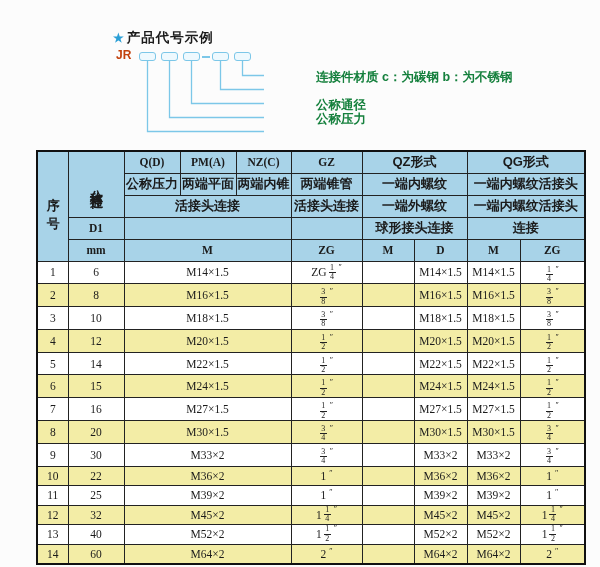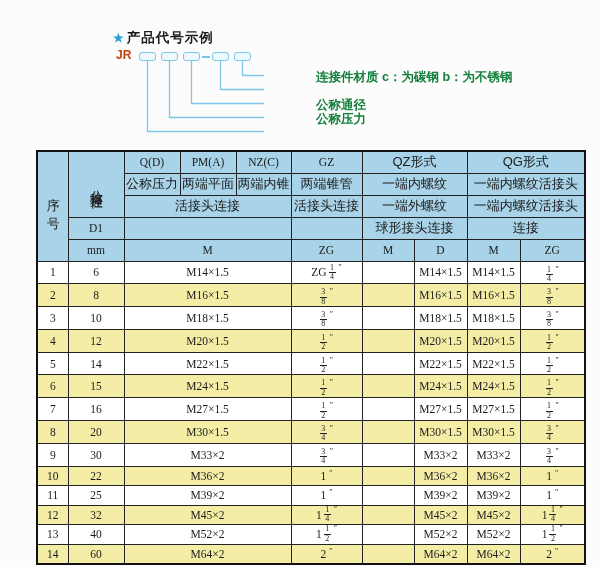--- a/index.html
+++ b/index.html
@@ -42,21 +42,21 @@
     border:2px solid #111;
   }
   th,td{
     border:1px solid #222;
     text-align:center;vertical-align:middle;
     padding:0 1px;overflow:hidden;
   }
   thead th{
     background:var(--blue);
     height:22px;
-    font-weight:normal;
+    font-weight:bold;
     font-size:11px;
   }
   tbody td{height:19.5px;font-size:11px;background:#fff;}
   tbody tr.alt td{background:var(--yellow);}
   .lat{font-family:"Liberation Serif",serif;font-size:11.5px;}
   .cn{font-family:"Liberation Sans",sans-serif;font-size:13px;}
   th.vert{writing-mode:vertical-rl;text-orientation:upright;letter-spacing:2px;padding:2px 0;}
   th.seqv{letter-spacing:1.5em;}
   td.lat{font-family:"Liberation Serif",serif;}
   

